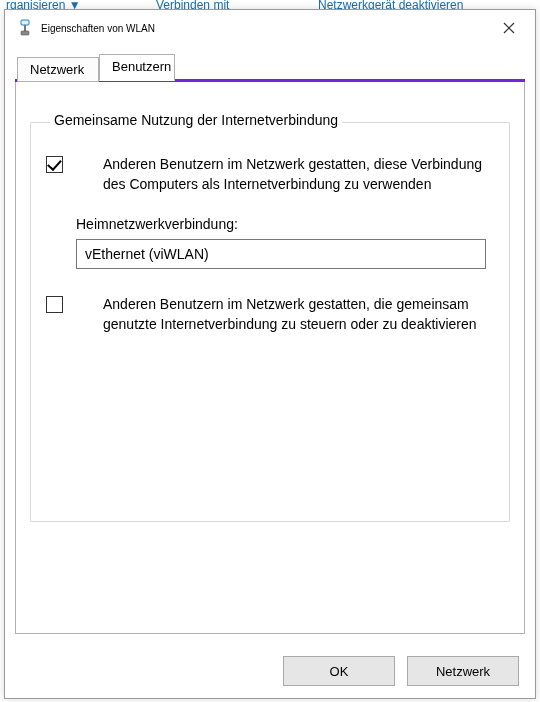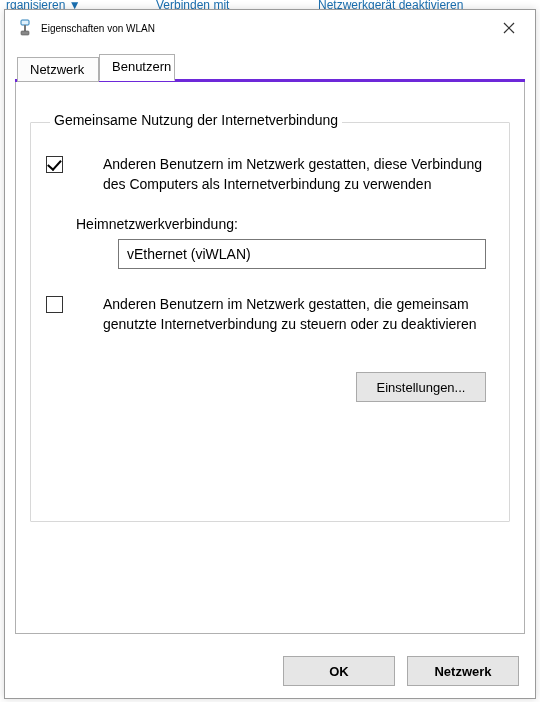--- a/index.html
+++ b/index.html
@@ -137,21 +137,20 @@
     .field-label {
       font-size: 14px;
     }
     .combo {
       width: 100%;
       height: 30px;
       border: 1px solid #777;
       background: #fff;
       font-size: 14px;
       padding: 12px 8px;
-      margin-left: 42px;
     }
     .btn {
       height: 30px;
       min-width: 100px;
       border: 1px solid #aaa;
       background: #e6e6e6;
       font-size: 13px;
       padding: 0 14px;
       display: inline-flex; align-items: center; justify-content: center;
     }
@@ -159,21 +158,21 @@
     .footer {
       position: absolute;
       left: 0; right: 0; bottom: 0;
       height: 54px;
       display: flex;
       justify-content: flex-end;
       align-items: center;
       padding-right: 16px;
       gap: 12px;
     }
-    .btn-footer { width: 112px; height: 30px; font-weight: bold; }
+    .btn-footer { width: 112px; height: 30px; }
   </style>
 </head>
 <body>
 
 <div class="top-fragments">
   <span style="left:6px; top:-2px;">rganisieren ▼</span>
   <span style="left:156px; top:-2px;">Verbinden mit</span>
   <span style="left:318px; top:-2px;">Netzwerkgerät deaktivieren</span>
 </div>
 
@@ -221,25 +220,20 @@
 
       <div class="row row-combo">
         <input class="combo" type="text" readonly="" value="vEthernet (viWLAN)" style="">
       </div>
 
       <div class="row row-control">
         <div class="checkbox"></div>
         <div class="chk-label">Anderen Benutzern im Netzwerk gestatten, die gemeinsam genutzte Internetverbindung zu steuern oder zu deaktivieren</div>
       </div>
 
-      <div class="row row-settings">
-        <div class="btn btn-settings">
-          <span>Einstellungen...</span>
-        </div>
-      </div>
     </div>
   </div>
 
   <div class="footer">
     <div class="btn btn-footer">
       <span>OK</span>
     </div>
     <div class="btn btn-footer">
       <span>Netzwerk</span>
     </div>

